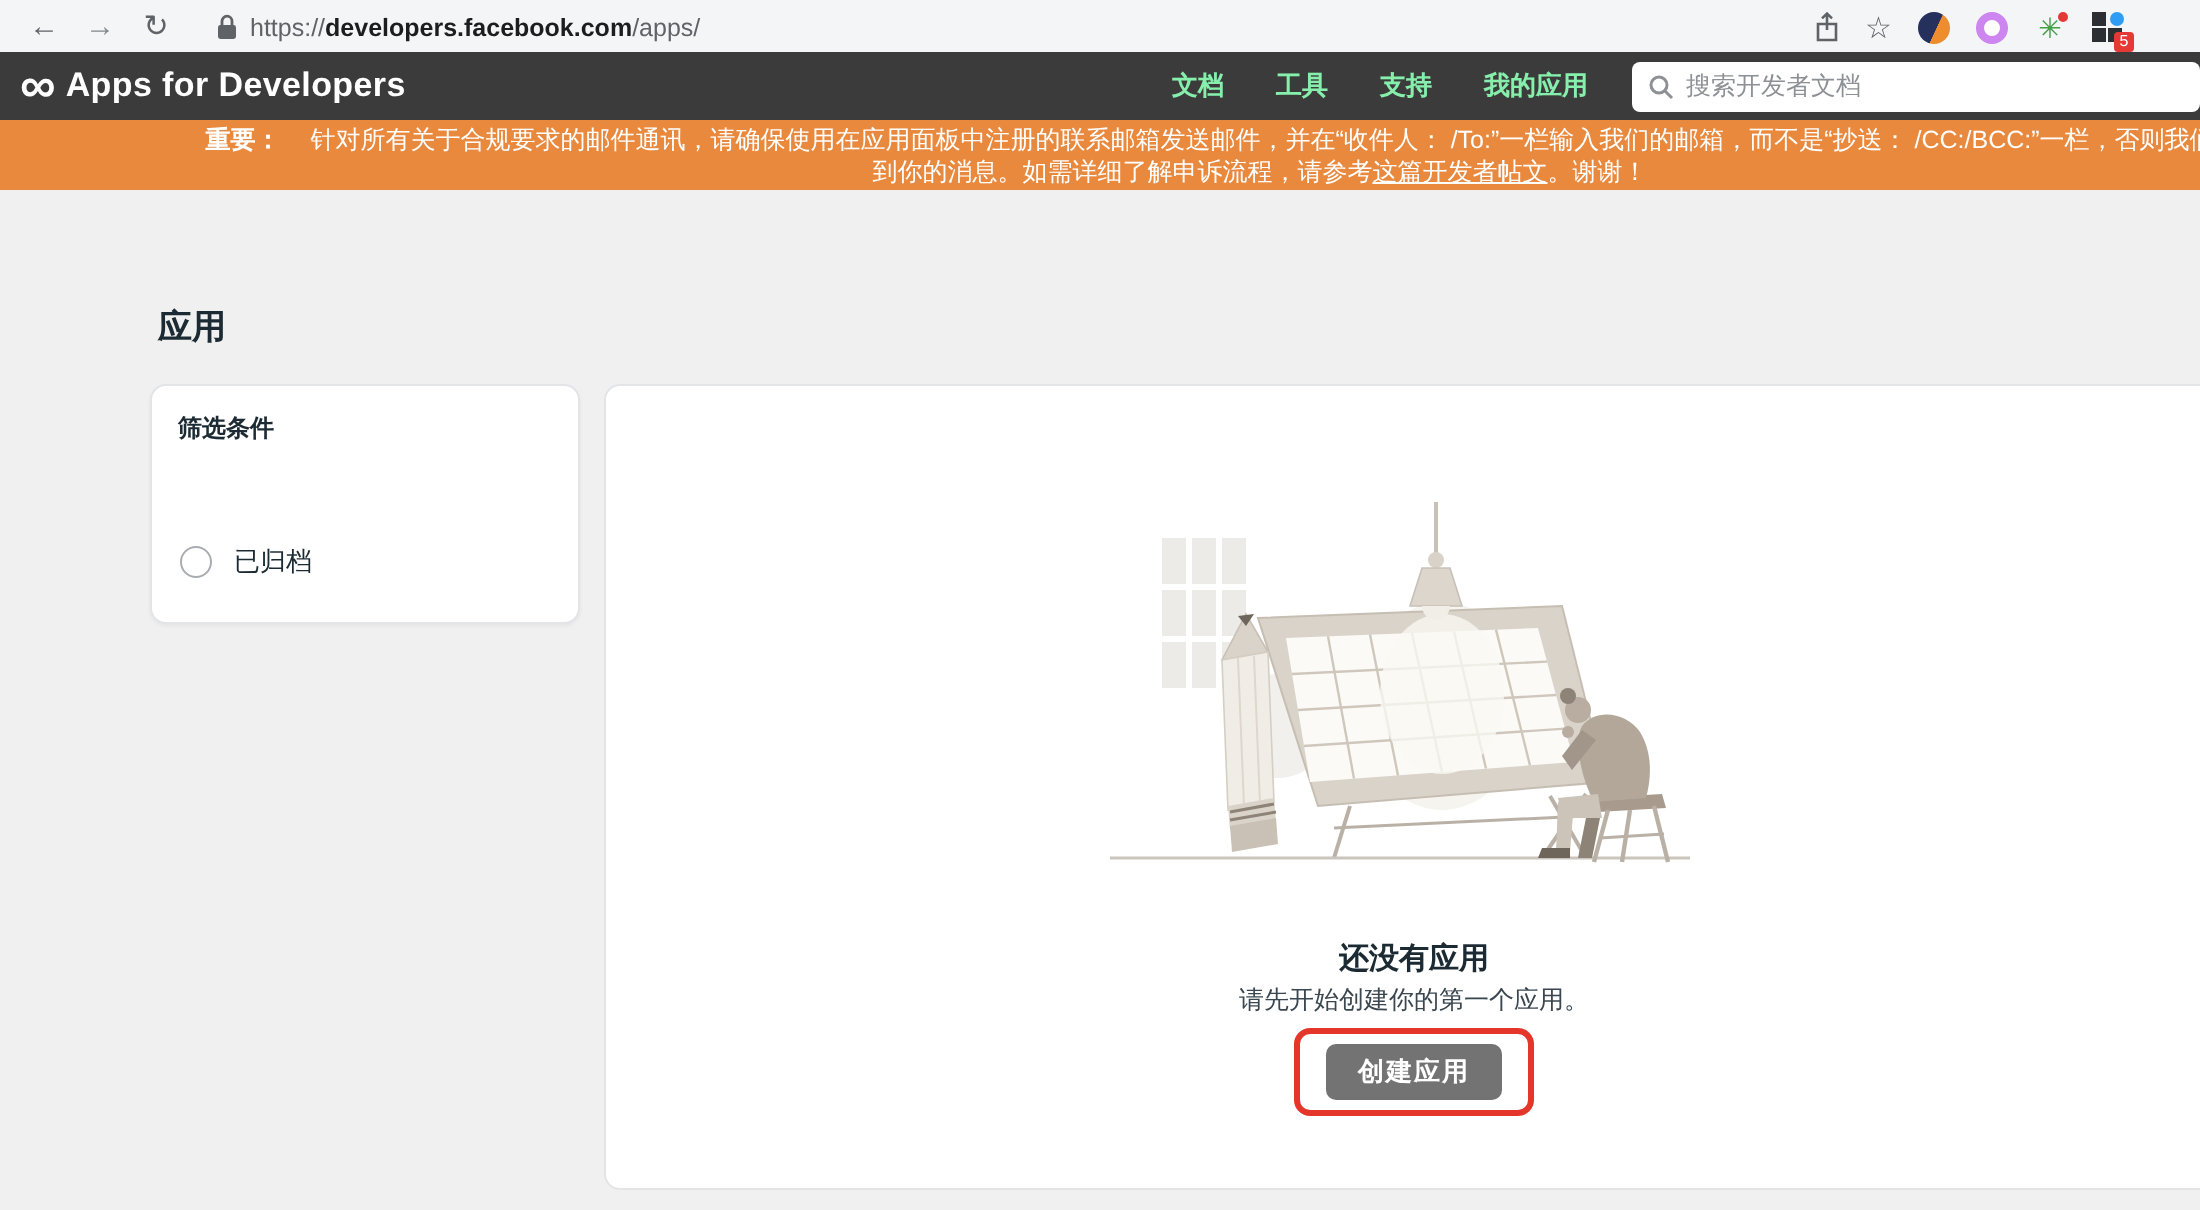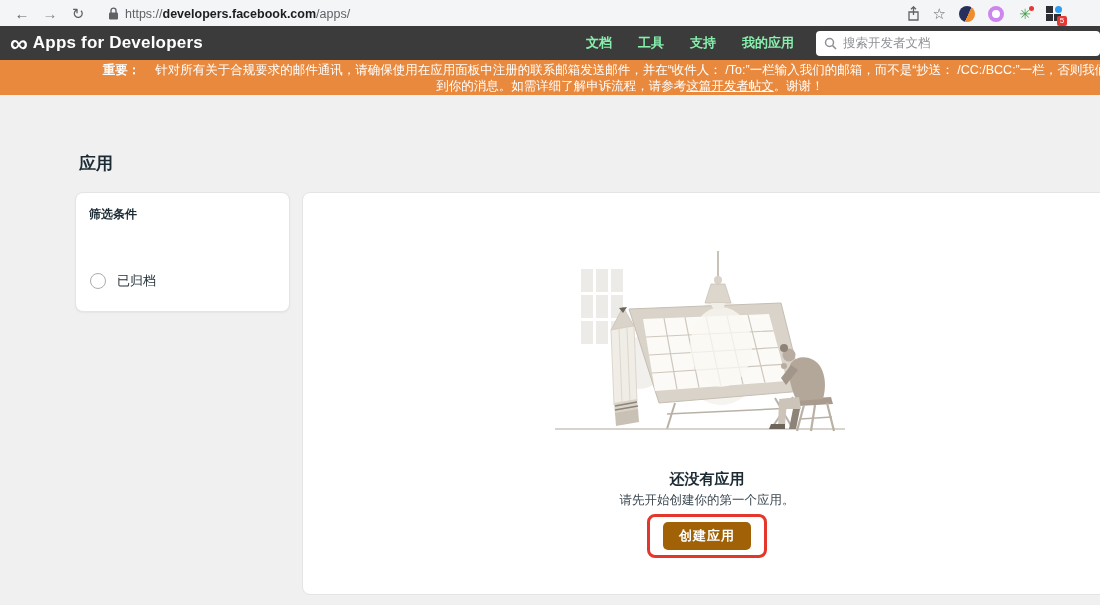--- a/index.html
+++ b/index.html
@@ -68,21 +68,21 @@
 
   .main-card { position:absolute; left:302px; top:97px; width:810px; height:403px; background:#fff;
     border:1px solid #E3E4E6; border-radius:8px; }
   .illustration { position:absolute; left:238px; top:58px; width:330px; height:190px; }
   .empty-title { position:absolute; top:277px; width:100%; text-align:center;
     font-size:15px; font-weight:700; color:#1C2B33; }
   .empty-sub { position:absolute; top:299px; width:100%; text-align:center;
     font-size:12.5px; color:#3A4750; }
   .cta-wrap { position:absolute; top:321px; width:100%; display:flex; justify-content:center; }
   .red-box { border:3px solid #E5362B; border-radius:8px; padding:5px 13px; }
-  .cta-btn { height:28px; padding:0 16px; background:#a16207; border:none; border-radius:5px;
+  .cta-btn { height:28px; padding:0 16px; background:#737373; border:none; border-radius:5px;
     color:#fff; font-size:13px; font-weight:700; cursor:pointer; letter-spacing:1px;
     font-family:"Liberation Sans","DejaVu Sans",sans-serif; }
 </style>
 </head>
 <body>
 
 <div class="browser-bar">
   <span class="nav-glyph">←</span>
   <span class="nav-glyph fwd">→</span>
   <span class="nav-glyph">↻</span>

